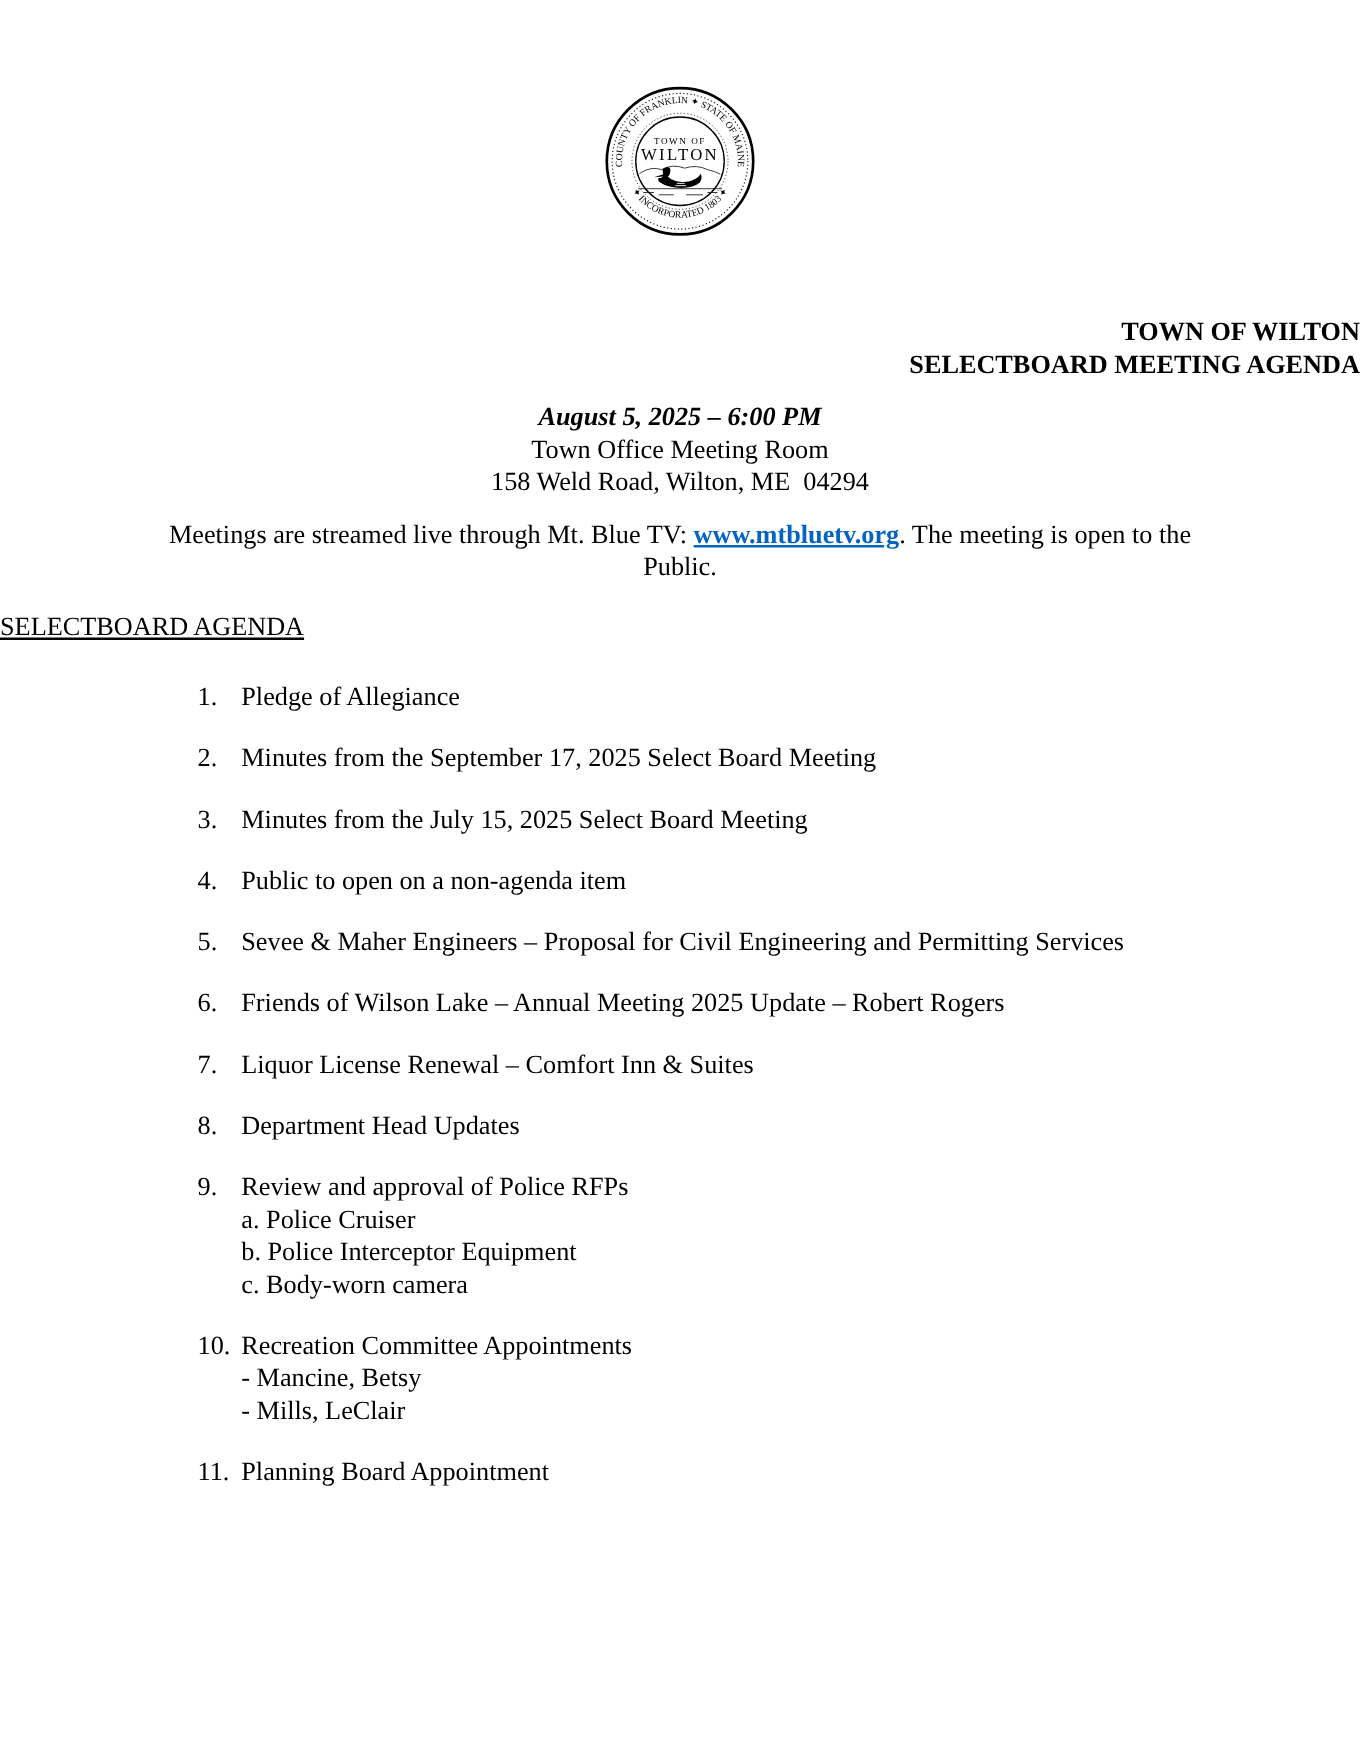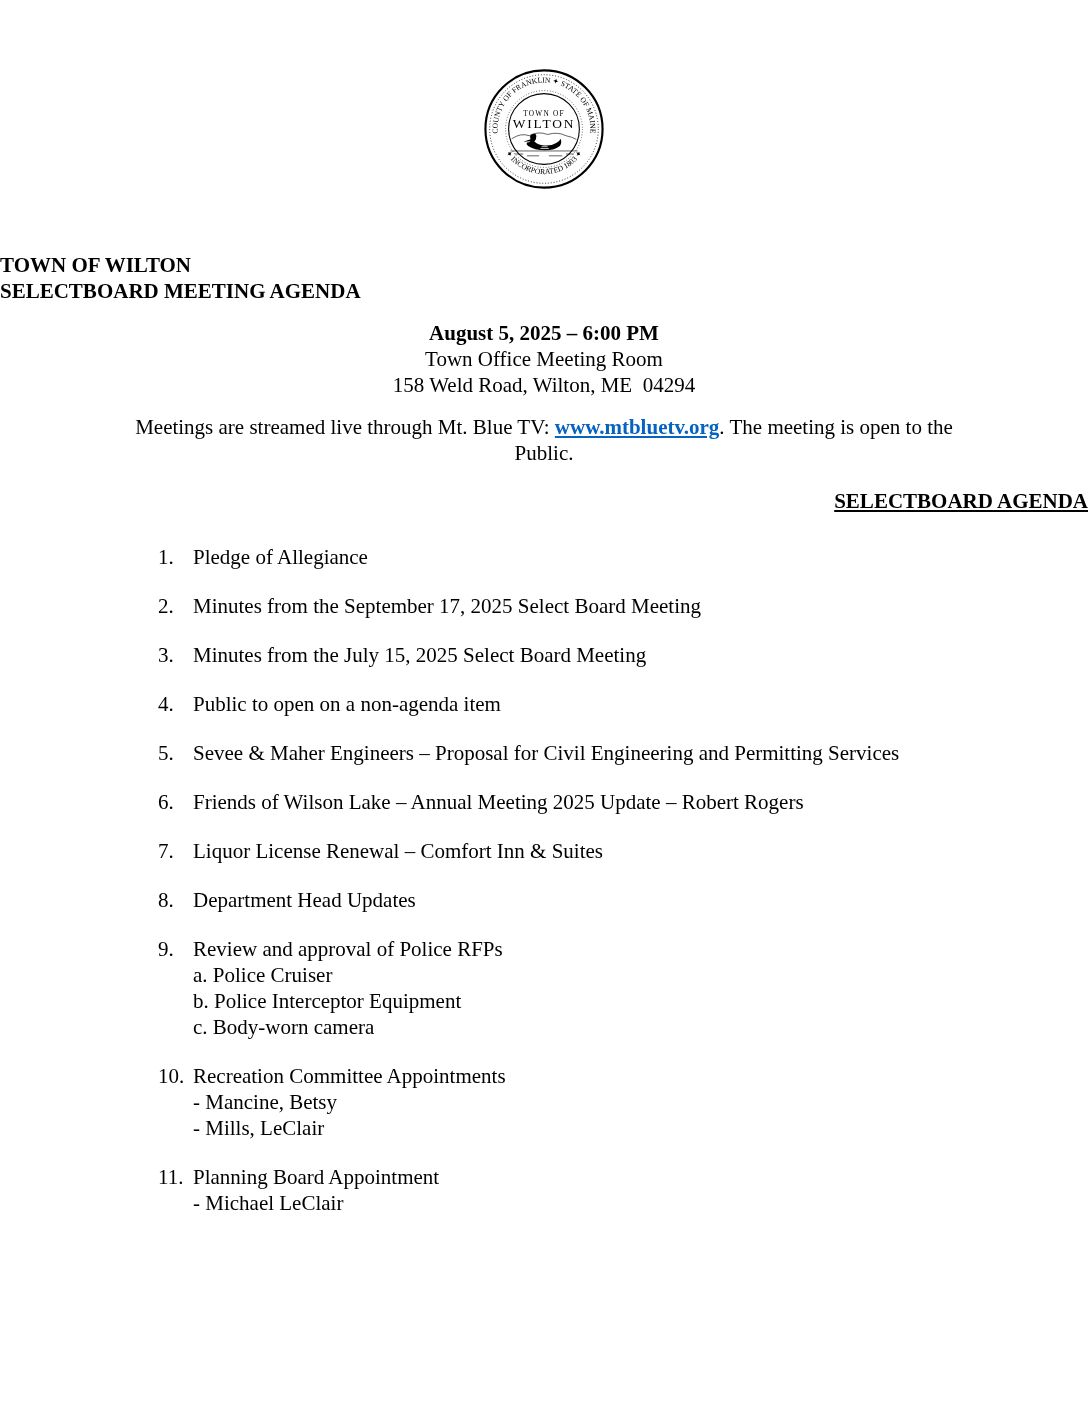--- a/index.html
+++ b/index.html
@@ -3,27 +3,27 @@
 <meta charset="utf-8">
 <style>
   html,body{margin:0;padding:0;background:#ffffff;}
   .page{
     width:1088px;height:1408px;background:#ffffff;color:#000000;
     font-family:"Liberation Serif", serif;font-size:21px;line-height:26px;
     overflow:hidden;position:relative;
   }
   .seal-wrap{padding-top:68px;text-align:center;}
   .seal-wrap svg{width:122px;height:122px;}
-  .title-block{margin-top:56px;text-align:left;font-weight:bold;}
+  .title-block{margin-top:56px;text-align:right;font-weight:bold;}
   .info-block{margin-top:16px;text-align:center;}
-  .info-block .dt{font-weight:bold;}
+  .info-block .dt{font-weight:bold;font-style:italic;}
   .prewrap{white-space:pre-wrap;}
   .notice{margin:16px auto 0 auto;width:836px;text-align:center;}
   .notice a{text-decoration:underline;cursor:pointer;font-weight:bold;}
-  .agenda-heading{margin-top:22px;text-align:right;font-weight:bold;text-decoration:underline;}
+  .agenda-heading{margin-top:22px;text-align:left;font-weight:normal;text-decoration:underline;}
   .agenda-list{margin:30px 60px 0 158px;}
   .agenda-item{display:flex;margin-bottom:23px;}
   .item-number{flex:0 0 35px;}
   .item-content{flex:1 1 auto;}
   .seal-text{font-family:"Liberation Serif", serif;fill:#000;}
 </style>
 </head>
 <body>
 
 <div class="page">
@@ -139,18 +139,17 @@
         <div class="item-content">
           <div>Recreation Committee Appointments</div>
           <div>- Mancine, Betsy</div>
           <div>- Mills, LeClair</div>
         </div>
       </div>
       <div class="agenda-item">
         <span class="item-number">11.</span>
         <div class="item-content">
           <div>Planning Board Appointment</div>
-          <div>- Michael LeClair</div>
         </div>
       </div>
     </div>
 
 </div>
 
 </body></html>

